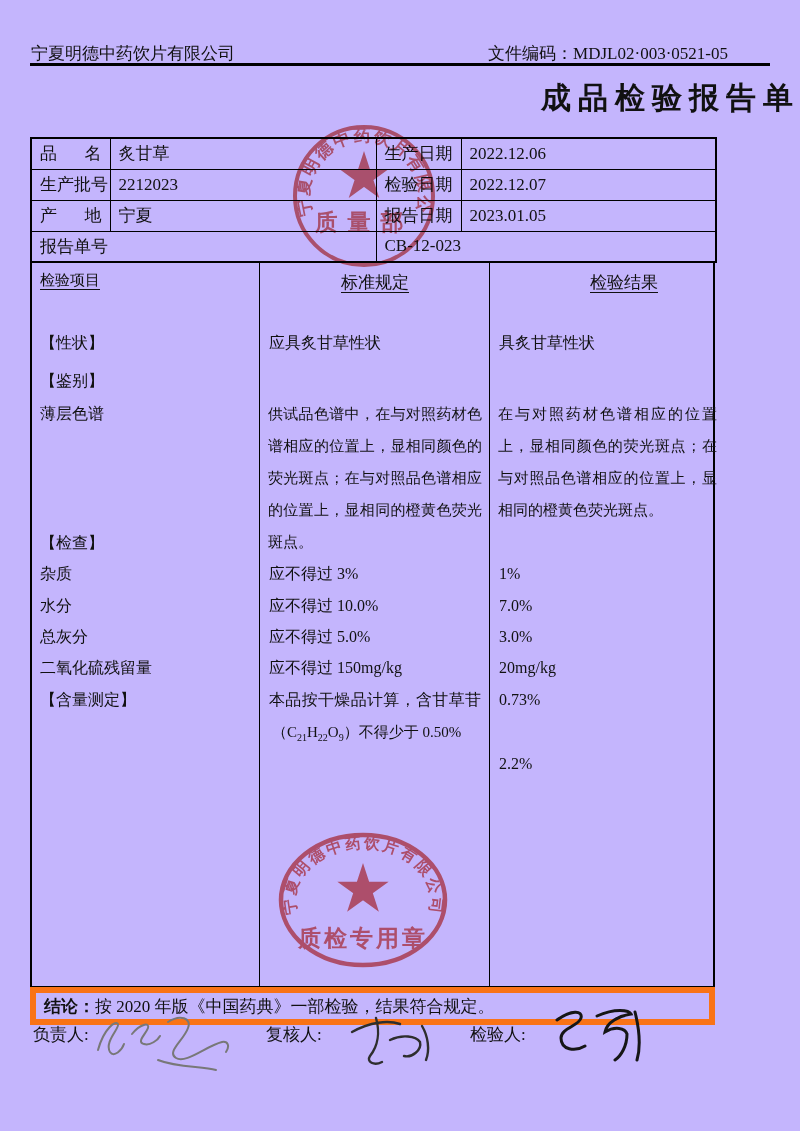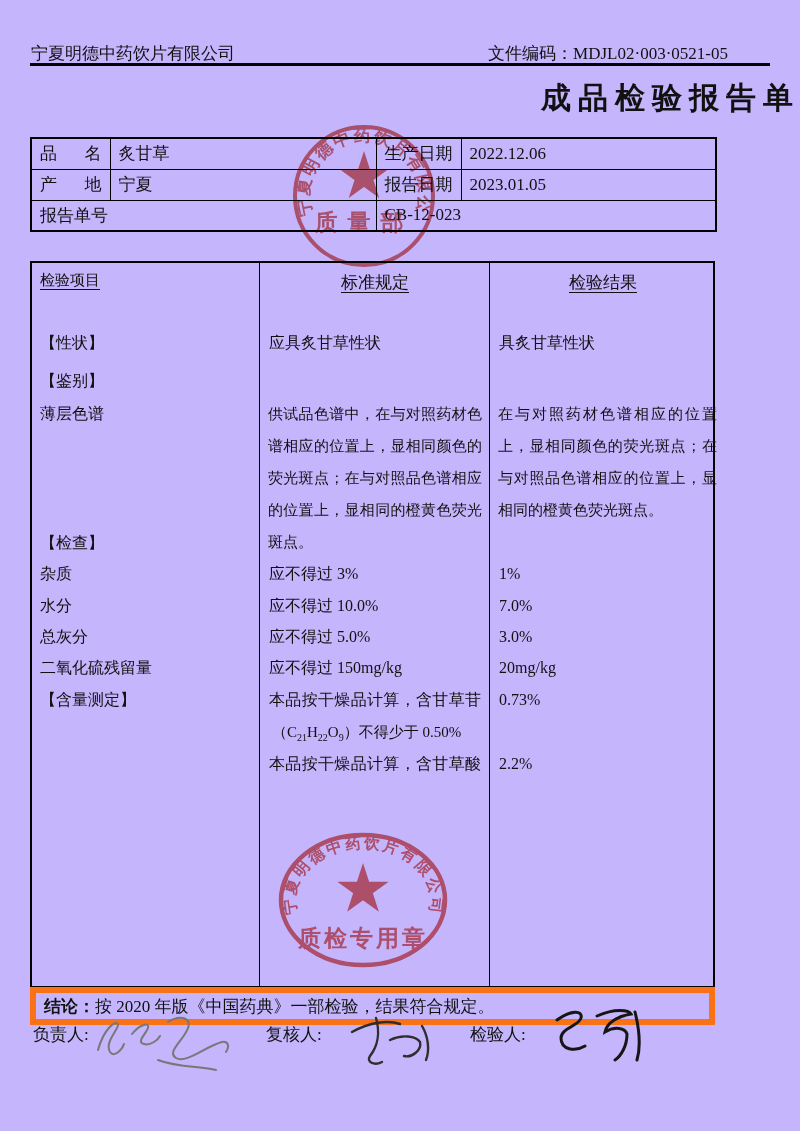--- a/index.html
+++ b/index.html
@@ -79,20 +79,26 @@
             <span class="lbl-just">
               <span>品</span>
               <span>名</span>
             </span>
           </td>
       <td>炙甘草</td>
       <td>生产日期</td>
       <td>2022.12.06</td>
     </tr>
     <tr>
+      <td>生产批号</td>
+      <td>2212023</td>
+      <td>检验日期</td>
+      <td>2022.12.07</td>
+    </tr>
+    <tr>
       <td>
             <span class="lbl-just">
               <span>产</span>
               <span>地</span>
             </span>
           </td>
       <td>宁夏</td>
       <td>报告日期</td>
       <td>2023.01.05</td>
     </tr>
@@ -102,21 +108,21 @@
     </tr>
   </tbody>
     </table>
 
   <div class="main-table">
     <div class="vline v1"></div>
     <div class="vline v2"></div>
 
     <div class="thead-l"><span>检验项目</span></div>
     <div class="thead" style="left:229px;width:228px;"><span>标准规定</span></div>
-    <div class="thead" style="left:459px;width:224px;"><span>检验结果</span></div>
+    <div class="thead" style="left:480px;width:224px;"><span>检验结果</span></div>
 
     <div class="tl" style="left:8px;top:69px;">【性状】</div>
     <div class="tl" style="left:237px;top:69px;">应具炙甘草性状</div>
     <div class="tl" style="left:467px;top:69px;">具炙甘草性状</div>
 
     <div class="tl" style="left:8px;top:107px;">【鉴别】</div>
 
     <div class="tl" style="left:8px;top:140px;">薄层色谱</div>
     <div class="block" style="left:236px;top:135px;width:214px;">供试品色谱中，在与对照药材色谱相应的位置上，显相同颜色的荧光斑点；在与对照品色谱相应的位置上，显相同的橙黄色荧光斑点。</div>
     <div class="block" style="left:466px;top:135px;width:219px;">在与对照药材色谱相应的位置上，显相同颜色的荧光斑点；在与对照品色谱相应的位置上，显相同的橙黄色荧光斑点。</div>
@@ -137,21 +143,20 @@
 
     <div class="tl" style="left:8px;top:394px;">二氧化硫残留量</div>
     <div class="tl" style="left:237px;top:394px;">应不得过 150mg/kg</div>
     <div class="tl" style="left:467px;top:394px;">20mg/kg</div>
 
     <div class="tl" style="left:8px;top:426px;">【含量测定】</div>
     <div class="tl spread" style="left:237px;top:426px;width:212px;">本品按干燥品计算，含甘草苷</div>
     <div class="tl" style="left:240px;top:458px;font-size:15px;"><span>（C</span><sub>21</sub><span>H</span><sub>22</sub><span>O</span><sub>9</sub><span>）不得少于 0.50%</span></div>
     <div class="tl" style="left:467px;top:426px;">0.73%</div>
 
-    <div class="tl spread" style="left:237px;top:490px;width:212px;">本品按干燥品计算，含甘草酸</div>
     <div class="tl" style="left:467px;top:490px;">2.2%</div>
   </div>
 
   <div class="conclusion"><b>结论：</b><span>按 2020 年版《中国药典》一部检验，结果符合规定。</span></div>
 
   <div class="sig-label" style="left:33px;">负责人:</div>
   <div class="sig-label" style="left:266px;">复核人:</div>
   <div class="sig-label" style="left:470px;">检验人:</div>
 
   <svg class="sig" style="left:88px;top:1008px;" width="150" height="70" viewBox="0 0 150 70">

